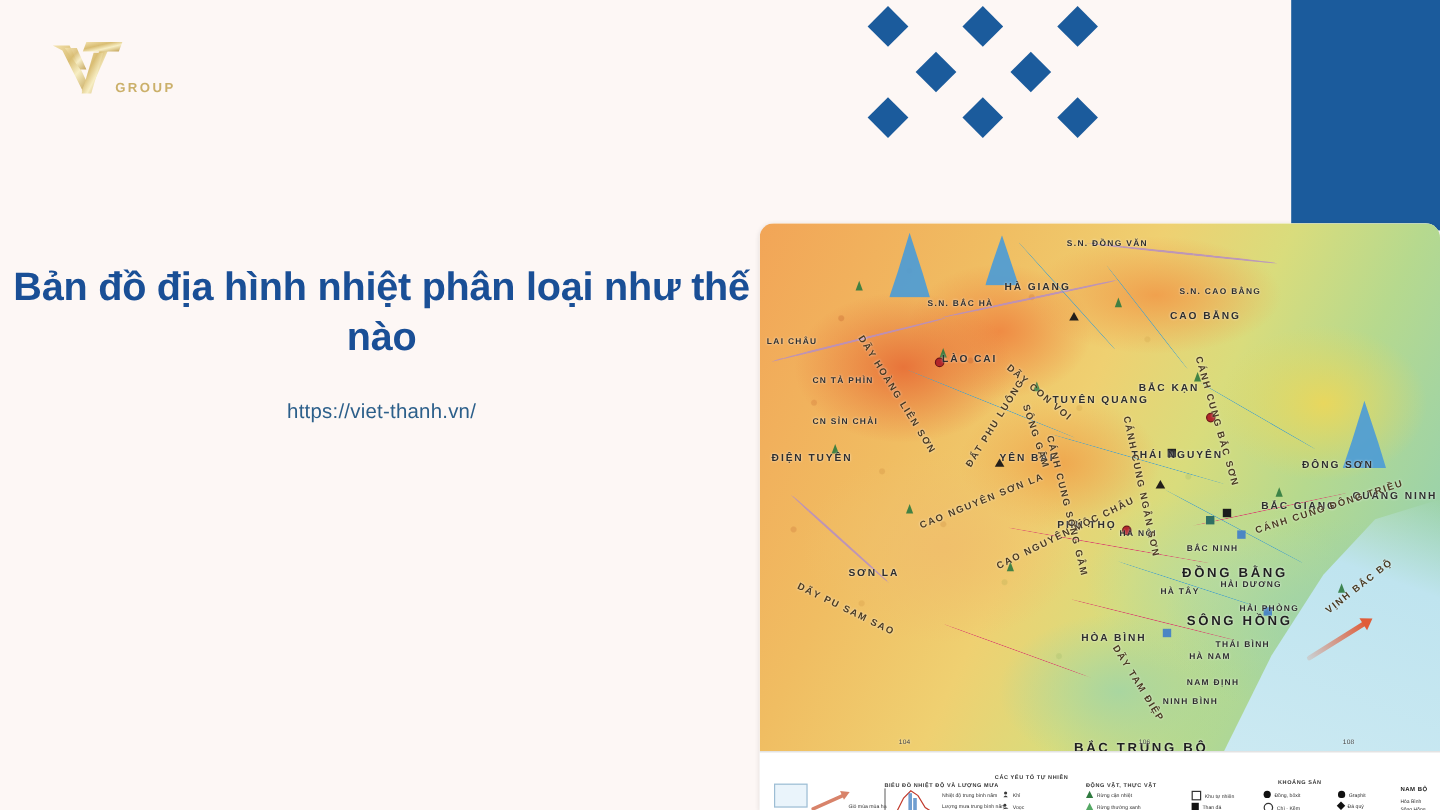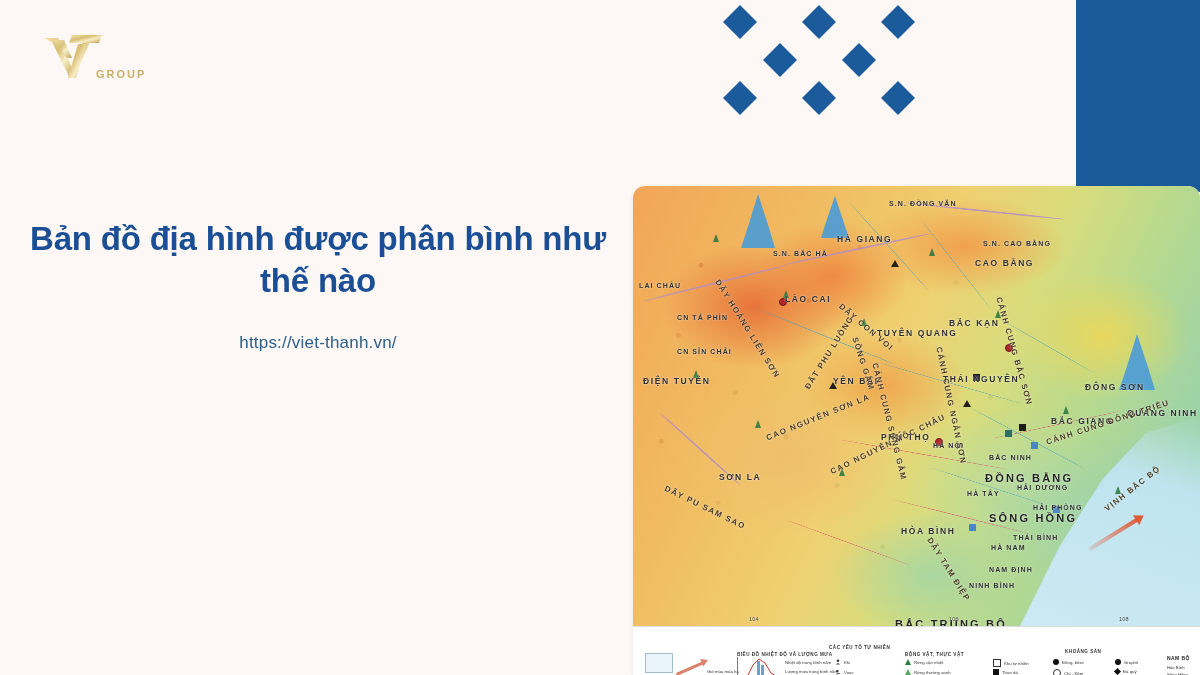--- a/index.html
+++ b/index.html
@@ -373,21 +373,21 @@
     <span class="dia" style="left:164px;top:6px;"></span>
     <span class="dia" style="left:46px; top:44px;"></span>
     <span class="dia" style="left:125px;top:44px;"></span>
     <span class="dia" style="left:6px;  top:82px;"></span>
     <span class="dia" style="left:85px; top:82px;"></span>
     <span class="dia" style="left:164px;top:82px;"></span>
   </div>
 
   <div class="blue-block"></div>
 
-  <h1 class="headline">Bản đồ địa hình được phân bình như thế nào</h1>
+  <h1 class="headline">Bản đồ địa hình nhiệt phân loại như thế nào</h1>
   <div class="url">https://viet-thanh.vn/</div>
 
   <div class="map-card">
 
     <div class="map-body">
       <div class="terrain"></div>
       <div class="relief"></div>
       <div class="sea"></div>
 
       <span class="lake l1"></span>
@@ -447,21 +447,21 @@
       <span class="lbl prov" style="left:342px;top:72px;">CAO BẰNG</span>
       <span class="lbl prov" style="left:316px;top:132px;">BẮC KẠN</span>
       <span class="lbl prov" style="left:244px;top:142px;">TUYÊN QUANG</span>
       <span class="lbl prov" style="left:200px;top:190px;">YÊN BÁI</span>
       <span class="lbl prov" style="left:248px;top:246px;">PHÚ THỌ</span>
       <span class="lbl prov" style="left:310px;top:188px;">THÁI NGUYÊN</span>
       <span class="lbl prov" style="left:452px;top:196px;">ĐÔNG SƠN</span>
       <span class="lbl prov" style="left:418px;top:230px;">BẮC GIANG</span>
       <span class="lbl prov" style="left:494px;top:222px;">QUẢNG NINH</span>
       <span class="lbl prov" style="left:10px; top:190px;">ĐIỆN TUYÊN</span>
-      <span class="lbl prov" style="left:68px; top:286px;padding-left:18px;">SƠN LA</span>
+      <span class="lbl prov" style="left:56px; top:286px;padding-left:18px;">SƠN LA</span>
       <span class="lbl prov" style="left:268px;top:340px;">HÒA BÌNH</span>
       <span class="lbl prov-sm" style="left:334px;top:304px;">HÀ TÂY</span>
       <span class="lbl prov-sm" style="left:384px;top:298px;">HẢI DƯƠNG</span>
       <span class="lbl prov-sm" style="left:400px;top:318px;">HẢI PHÒNG</span>
       <span class="lbl prov-sm" style="left:356px;top:268px;">BẮC NINH</span>
       <span class="lbl prov-sm" style="left:358px;top:358px;">HÀ NAM</span>
       <span class="lbl prov-sm" style="left:380px;top:348px;">THÁI BÌNH</span>
       <span class="lbl prov-sm" style="left:356px;top:380px;">NAM ĐỊNH</span>
       <span class="lbl prov-sm" style="left:336px;top:396px;">NINH BÌNH</span>
       <span class="lbl prov-sm" style="left:300px;top:256px;">HÀ NỘI</span>

